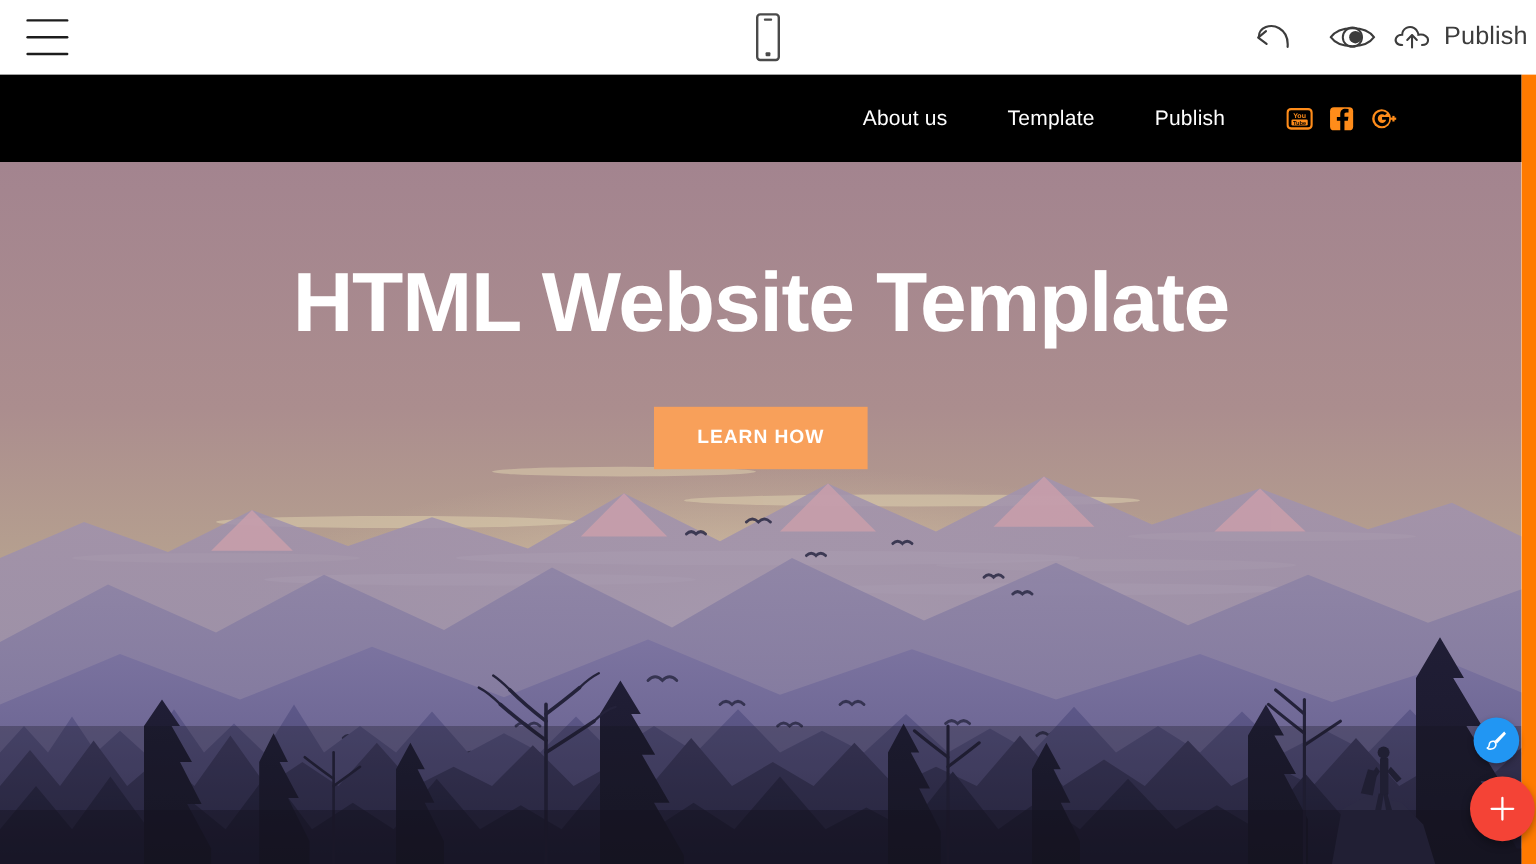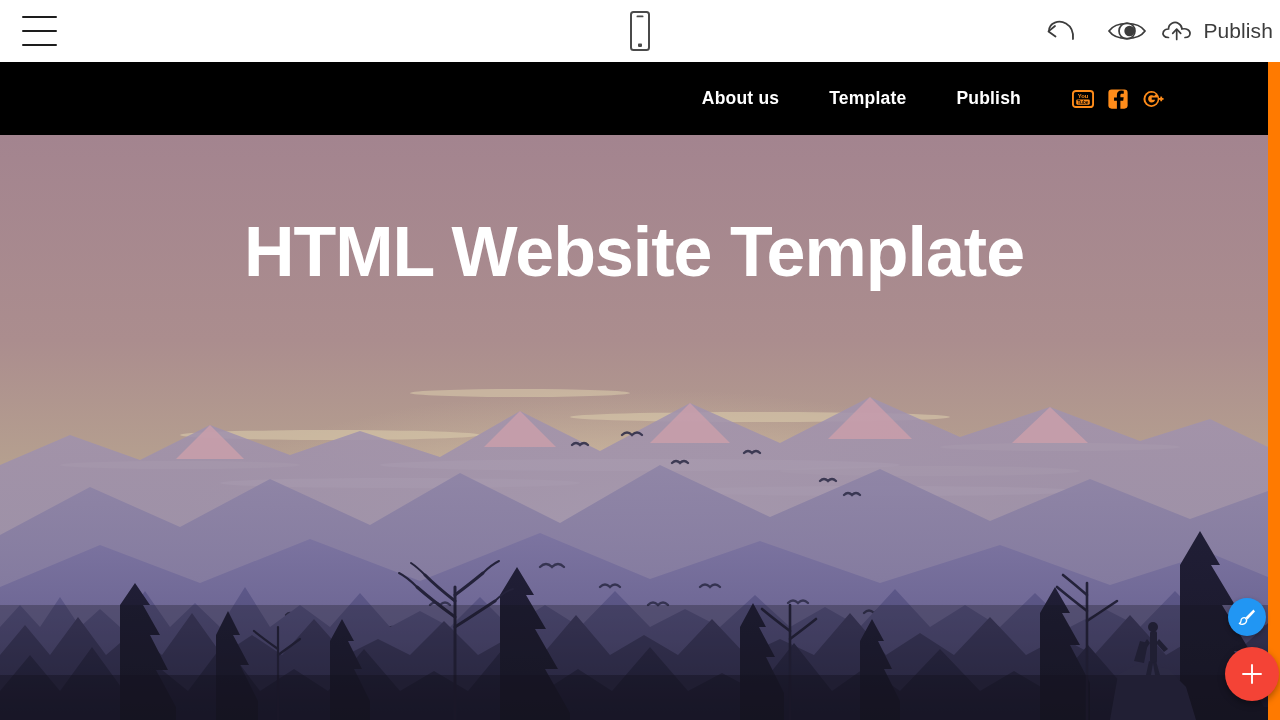--- a/index.html
+++ b/index.html
@@ -45,21 +45,21 @@
   
   .sitenav {
     position: absolute; top: 62px; left: 0;
     width: 1268px; height: 73px;
     background: #000000;
     display: flex; align-items: center; justify-content: flex-end;
     z-index: 30;
   }
   .nav-links { display: flex; align-items: center; gap: 0; }
   .nav-link {
-    color: #ffffff; font-size: 17.5px; font-weight: bold;
+    color: #ffffff; font-size: 17.5px; font-weight: normal;
     letter-spacing: .2px; padding: 0 25px; cursor: pointer;
     white-space: nowrap;
   }
   .nav-socials { display: flex; align-items: center; gap: 13px; margin-left: 26px; margin-right: 104px; }
   .soc { width: 22px; height: 22px; display: block; cursor: pointer; }
 
   
   .hero {
     position: absolute; top: 135px; left: 0;
     width: 1268px; height: 585px;
@@ -281,20 +281,21 @@
         <path d="M1156,526 L1160,540 L1155,540 L1153,528 Z"></path>
         <path d="M1140,506 L1134,526 L1144,528 L1148,508 Z"></path>
       </g>
 
       <rect x="0" y="470" width="1268" height="115" fill="#15131f" opacity="0.30"></rect>
       <rect x="0" y="540" width="1268" height="45" fill="#141220" opacity="0.45"></rect>
     </svg>
 
     <div class="hero-content">
       <div class="hero-title">HTML Website Template</div>
+      <button class="hero-btn">LEARN HOW</button>
     </div>
   </div>
 
   <div class="sitenav">
     <div class="nav-links">
       <div class="nav-link">About us</div>
       <div class="nav-link">Template</div>
       <div class="nav-link">Publish</div>
     </div>
     <div class="nav-socials">

